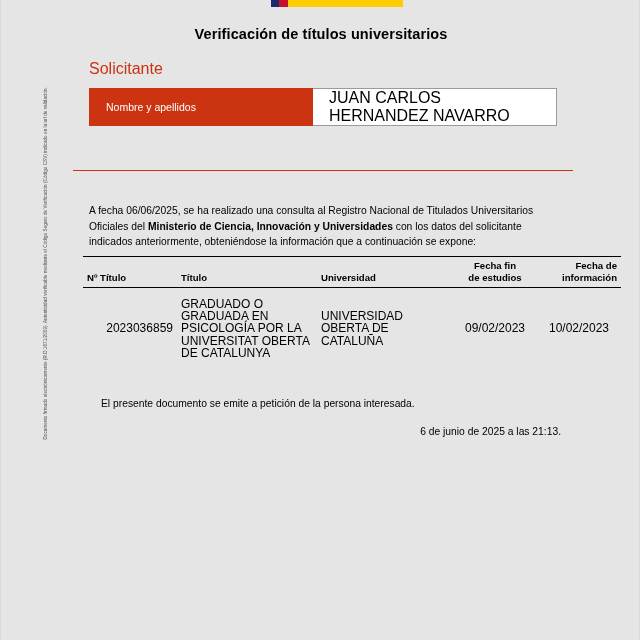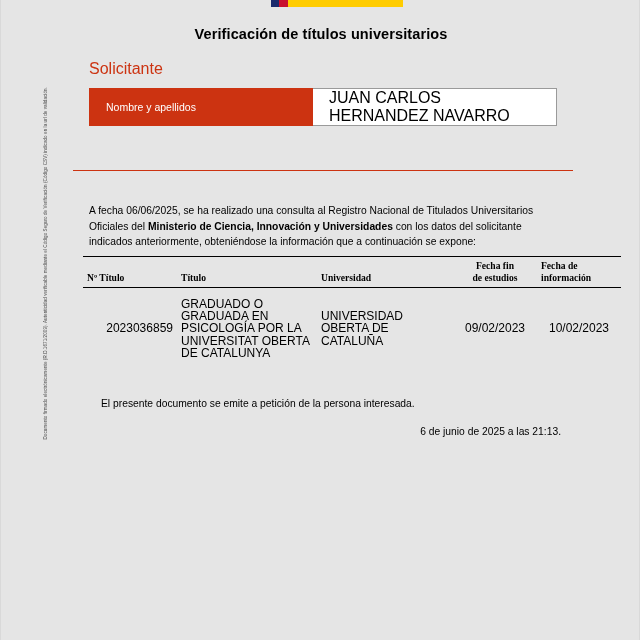--- a/index.html
+++ b/index.html
@@ -133,27 +133,26 @@
     table-layout: fixed;
   }
   #degrees-table thead th {
     font-size: 9.6px;
     font-weight: bold;
     padding: 3px 4px 4px 4px;
     vertical-align: bottom;
     border-top: 1.4px solid #000000;
     border-bottom: 1.4px solid #000000;
     line-height: 11.5px;
-    font-family: Liberation Serif, serif;
   }
   #degrees-table thead th.c-num   { width: 86px;  text-align: left; }
   #degrees-table thead th.c-title { width: 132px; text-align: left; }
   #degrees-table thead th.c-uni   { width: 128px; text-align: left; }
   #degrees-table thead th.c-end   { width: 76px;  text-align: center; }
-  #degrees-table thead th.c-exp   { width: 76px;  text-align: left; }
+  #degrees-table thead th.c-exp   { width: 76px;  text-align: right; }
 
   #degrees-table tbody td {
     font-size: 12px;
     line-height: 12.2px;
     padding: 10px 4px 12px 4px;
     vertical-align: middle;
   }
   #degrees-table tbody td.c-num   { text-align: right; }
   #degrees-table tbody td.c-title { text-align: left; }
   #degrees-table tbody td.c-uni   { text-align: left; }

